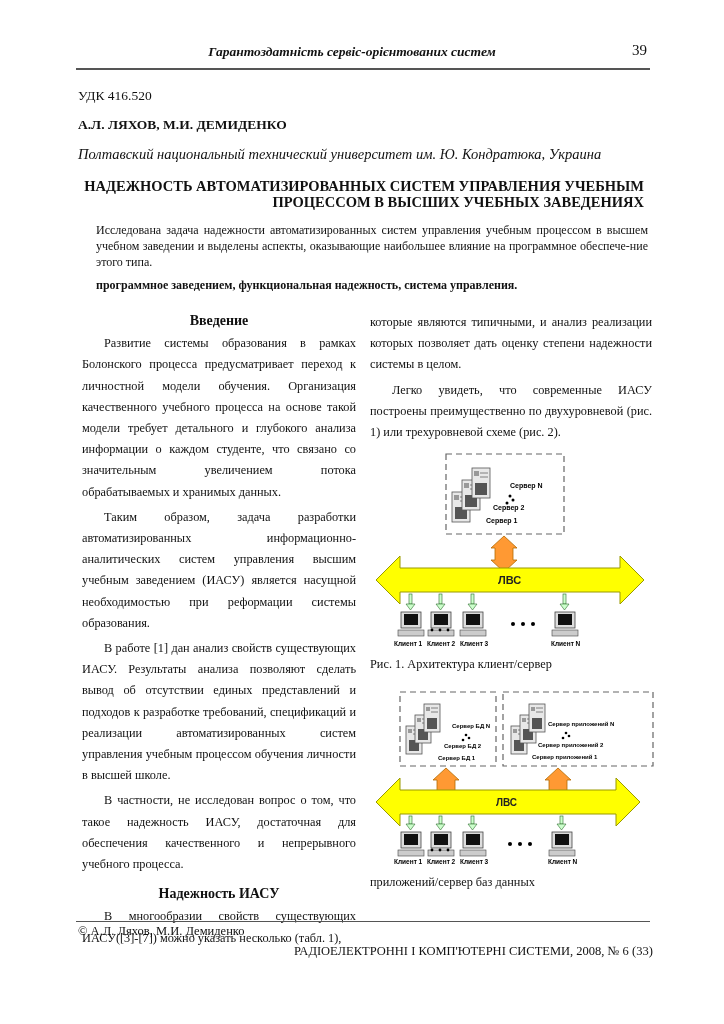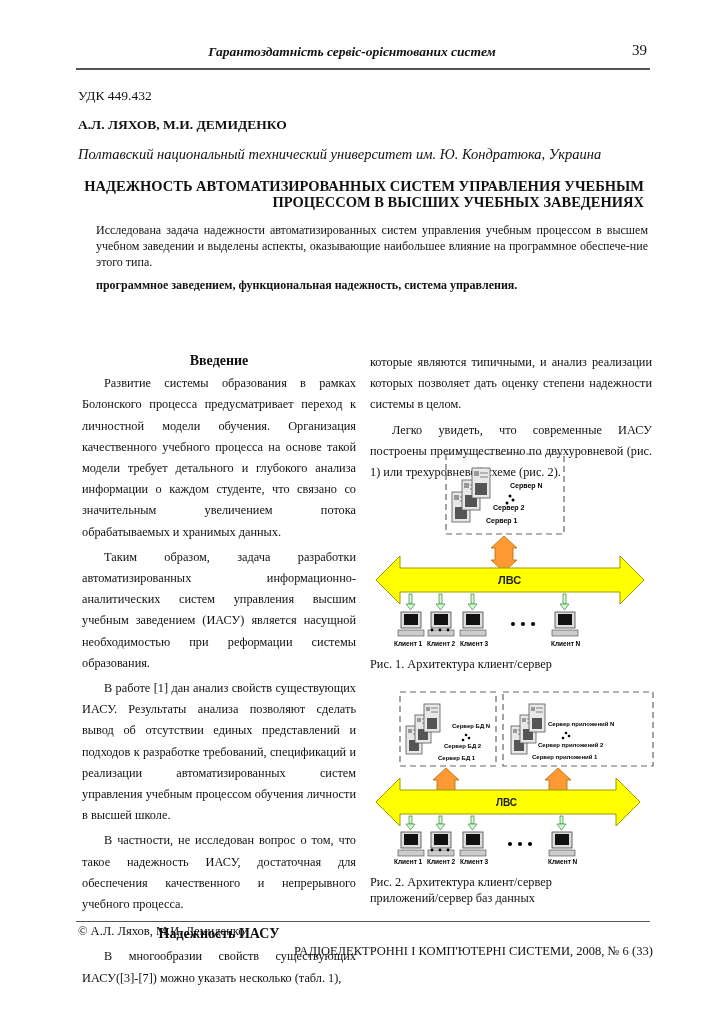--- a/index.html
+++ b/index.html
@@ -8,40 +8,40 @@
   .abs { position: absolute; }
   .hdr-title { left: 0; width: 664px; top: 44px; text-align: center; font-style: italic; font-weight: bold; font-size: 13.5px; padding-left: 40px; box-sizing: border-box; }
   .hdr-page { left: 632px; top: 42px; font-size: 15px; }
   .rule { background: #555; height: 1.5px; }
   .udk { left: 78px; top: 88px; font-size: 13.5px; }
   .authors { left: 78px; top: 117px; font-size: 13.5px; font-weight: bold; }
   .affil { left: 78px; top: 146px; font-size: 14.5px; font-style: italic; font-weight: normal; }
   .title { left: 78px; width: 566px; top: 178px; text-align: right; font-size: 14.5px; font-weight: bold; line-height: 16px; }
   .abstract { left: 96px; width: 552px; top: 222px; font-size: 12px; line-height: 16px; text-align: justify; }
   .keywords { left: 96px; top: 278px; font-size: 12px; font-weight: bold; }
-  .col { font-size: 12.3px; line-height: 21.2px; text-align: justify; margin-top: 40px; }
+  .col { font-size: 12.3px; line-height: 21.2px; text-align: justify; }
   .col p { margin: 0 0 4px 0; text-indent: 22px; }
   .col p.cont { text-indent: 0; }
   .sec-h { font-weight: bold; font-size: 14px; text-align: center; margin: 0 0 2px 0; }
   .left-col { left: 82px; width: 274px; top: 310px; }
   .right-col { left: 370px; width: 282px; top: 312px; }
   .fig { position: absolute; }
   .caption { font-size: 12.3px; line-height: 16px; }
   .footer-left { left: 78px; top: 924px; font-size: 12.5px; }
   .footer-right { left: 294px; top: 944px; font-size: 12.5px; }
   svg text { font-family: "Liberation Sans", "DejaVu Sans", sans-serif; font-weight: bold; }
 </style>
 </head>
 <body>
 
 <div class="abs hdr-title">Гарантоздатність сервіс-орієнтованих систем</div>
 <div class="abs hdr-page">39</div>
 <div class="abs rule" style="left:76px; top:68px; width:574px;"></div>
 
-<div class="abs udk">УДК 449.432</div>
+<div class="abs udk">УДК 416.520</div>
 <div class="abs authors">А.Л. ЛЯХОВ, М.И. ДЕМИДЕНКО</div>
 <div class="abs affil">Полтавский национальный технический университет им. Ю. Кондратюка, Украина</div>
 <div class="abs title">
   <div>НАДЕЖНОСТЬ АВТОМАТИЗИРОВАННЫХ СИСТЕМ УПРАВЛЕНИЯ УЧЕБНЫМ</div>
   <div>ПРОЦЕССОМ В ВЫСШИХ УЧЕБНЫХ ЗАВЕДЕНИЯХ</div>
 </div>
 <div class="abs abstract">Исследована задача надежности автоматизированных систем  управления учебным процессом в высшем учебном заведении и выделены аспекты, оказывающие наибольшее влияние на программное обеспече-ние этого типа.</div>
 <div class="abs keywords">программное заведением, функциональная надежность, система управления.</div>
 
 <div class="abs col left-col">
@@ -183,20 +183,19 @@
       <circle cx="78" cy="162" r="1.4" fill="#000"></circle>
     <circle cx="140" cy="156" r="2" fill="#000"></circle>
       <circle cx="150" cy="156" r="2" fill="#000"></circle>
       <circle cx="160" cy="156" r="2" fill="#000"></circle>
     <text x="24" y="176" font-size="6.5">Клиент 1</text>
     <text x="57" y="176" font-size="6.5">Клиент 2</text>
     <text x="90" y="176" font-size="6.5">Клиент 3</text>
     <text x="178" y="176" font-size="6.5">Клиент N</text>
   </svg>
   <div class="caption" style="margin-top:4px;">
-    <div>Рис. 2. Архитектура клиент/сервер</div>
     <div>приложений/сервер баз данных</div>
   </div>
 </div>
 
 <div class="abs rule" style="left:76px; top:921px; width:574px; height:1px;"></div>
 <div class="abs footer-left">© А.Л. Ляхов, М.И. Демиденко</div>
 <div class="abs footer-right">РАДІОЕЛЕКТРОННІ І КОМП'ЮТЕРНІ СИСТЕМИ, 2008, № 6 (33)</div>
 
 </body></html>

